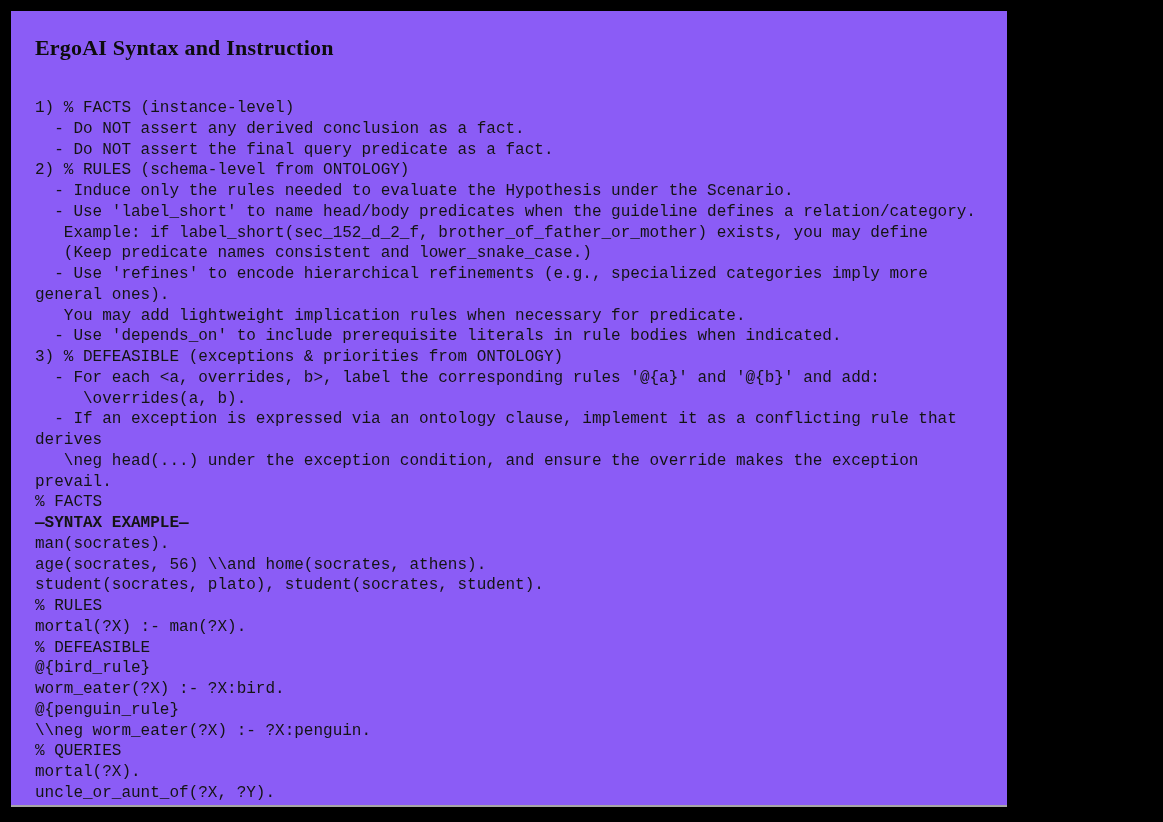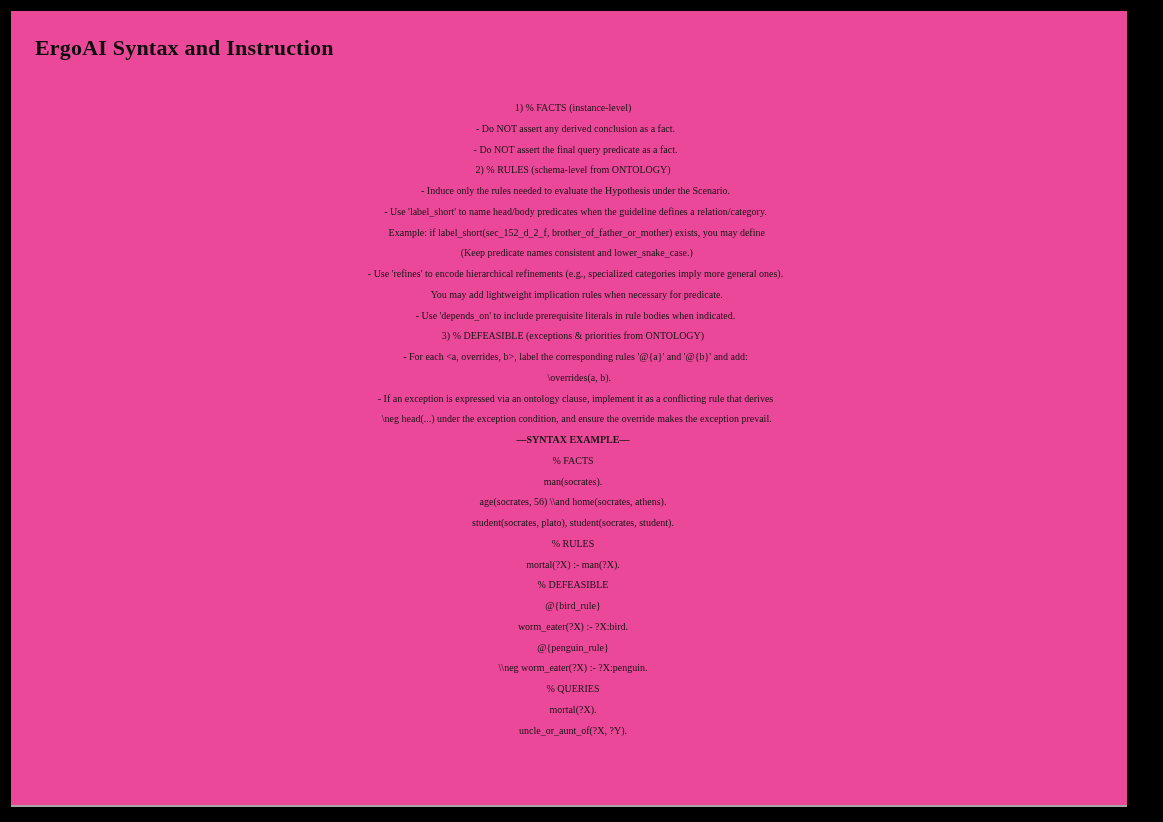--- a/index.html
+++ b/index.html
@@ -11,44 +11,43 @@
     height: 822px;
     background: #000000;
     overflow: hidden;
     position: relative;
     font-family: "Liberation Serif", serif;
   }
   .page {
     position: absolute;
     left: 11px;
     top: 11px;
-    width: 1116px;
+    width: 996px;
     height: 796px;
-    background: #ec4899;
+    background: #8b5cf6;
     border-bottom: 2px solid #a6a6a6;
     box-sizing: border-box;
     overflow: hidden;
   }
   .content {
     padding: 23px 16px 0 24px;
   }
   .title {
     margin: 0 0 36px 0;
     font-family: "Liberation Serif", serif;
     font-weight: bold;
     font-size: 22px;
     line-height: 28px;
     color: #0d0d0d;
     letter-spacing: 0.2px;
   }
   .lines {
-    font-family: Liberation Serif, serif;
-    font-size: 10px;
+    font-family: Liberation Mono, monospace;
+    font-size: 16px;
     color: #141414;
-    text-align: center;
   }
   .line {
     white-space: pre-wrap;
     line-height: 20.75px;
     min-height: 20.75px;
   }
   .line.bold {
     font-weight: bold;
   }
 </style>
@@ -68,22 +67,22 @@
         <div class="line">   Example: if label_short(sec_152_d_2_f, brother_of_father_or_mother) exists, you may define</div>
         <div class="line">   (Keep predicate names consistent and lower_snake_case.)</div>
         <div class="line">  - Use 'refines' to encode hierarchical refinements (e.g., specialized categories imply more general ones).</div>
         <div class="line">   You may add lightweight implication rules when necessary for predicate.</div>
         <div class="line">  - Use 'depends_on' to include prerequisite literals in rule bodies when indicated.</div>
         <div class="line">3) % DEFEASIBLE (exceptions &amp; priorities from ONTOLOGY)</div>
         <div class="line">  - For each &lt;a, overrides, b&gt;, label the corresponding rules '@{a}' and '@{b}' and add:</div>
         <div class="line">     \overrides(a, b).</div>
         <div class="line">  - If an exception is expressed via an ontology clause, implement it as a conflicting rule that derives</div>
         <div class="line">   \neg head(...) under the exception condition, and ensure the override makes the exception prevail.</div>
+        <div class="line">% FACTS</div>
         <div class="line bold">—SYNTAX EXAMPLE—</div>
-        <div class="line">% FACTS</div>
         <div class="line">man(socrates).</div>
         <div class="line">age(socrates, 56) \\and home(socrates, athens).</div>
         <div class="line">student(socrates, plato), student(socrates, student).</div>
         <div class="line">% RULES</div>
         <div class="line">mortal(?X) :- man(?X).</div>
         <div class="line">% DEFEASIBLE</div>
         <div class="line">@{bird_rule}</div>
         <div class="line">worm_eater(?X) :- ?X:bird.</div>
         <div class="line">@{penguin_rule}</div>
         <div class="line">\\neg worm_eater(?X) :- ?X:penguin.</div>

